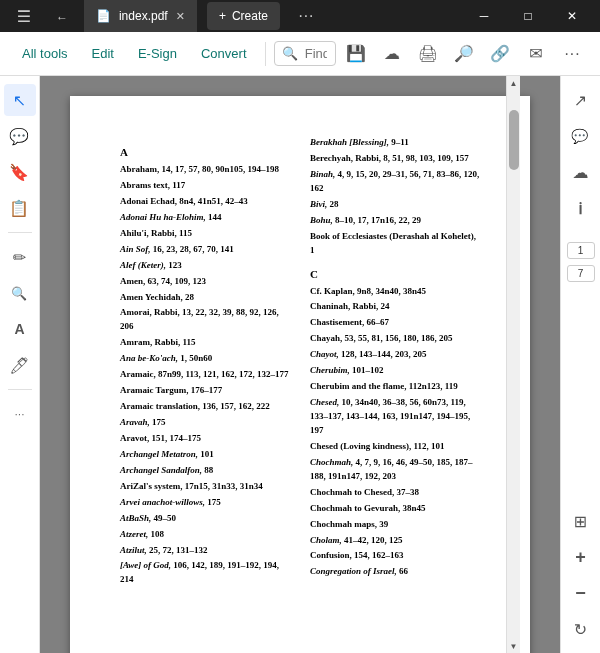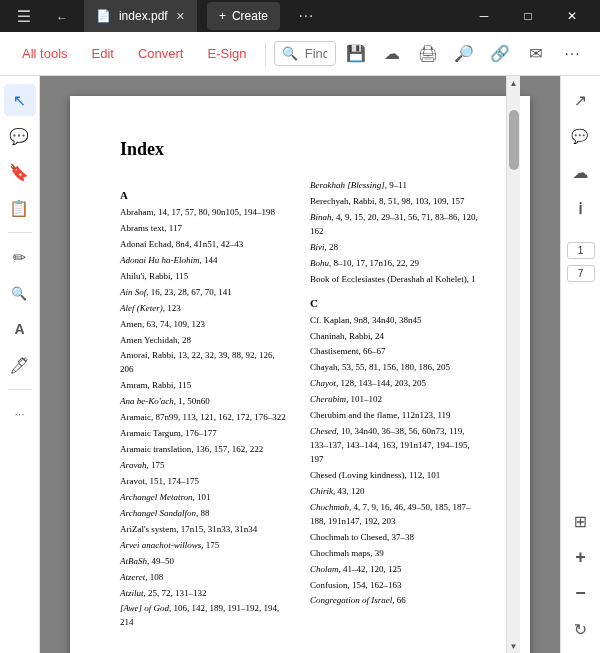--- a/index.html
+++ b/index.html
@@ -31,21 +31,21 @@
       cursor: pointer; font-size: 16px; color: #ccc;
     }
 
     
     .toolbar {
       display: flex; align-items: center; background: #fff; height: 44px;
       padding: 0 12px; gap: 4px; border-bottom: 1px solid #ddd; flex-shrink: 0;
     }
     .toolbar-item {
       display: flex; align-items: flex-end; padding: 6px 10px; cursor: pointer;
-      border-radius: 4px; font-size: 13px; color: #ef4444; white-space: nowrap;
+      border-radius: 4px; font-size: 13px; color: #0f766e; white-space: nowrap;
       user-select: none;
     }
     .toolbar-separator { width: 1px; height: 24px; background: #ddd; margin: 0 4px; }
     .toolbar-search {
       display: flex; align-items: center; border: 1px solid #ccc; border-radius: 4px;
       padding: 4px 8px; gap: 6px; flex: 1; max-width: 200px;
     }
     .toolbar-search input {
       border: none; outline: none; font-size: 13px; width: 100%; background: transparent;
     }
@@ -78,21 +78,21 @@
       flex: 1; background: #808080; overflow: hidden; display: flex; justify-content: center;
       align-items: flex-start; padding: 20px; position: relative;
     }
     .pdf-page {
       background: #fff; width: 460px; min-height: 580px; box-shadow: 0 2px 8px rgba(0,0,0,0.4);
       padding: 40px 50px; font-size: 9.5px; color: #000; position: relative; line-height: 1.5;
     }
     .pdf-page h1 { font-size: 18px; font-weight: bold; margin-bottom: 16px; font-family: serif; }
     .pdf-index-content { display: flex; gap: 20px; }
     .pdf-col { flex: 1; font-family: serif; font-size: 9px; line-height: 1.55; }
-    .pdf-col p { margin-bottom: 2px; }
+    .pdf-col p { margin-bottom: 2px; font-weight: bold; }
     .section-letter { font-weight: bold; font-size: 11px; margin: 8px 0 4px 0; }
     .entry { text-indent: 0; }
 
     
     .scrollbar-area {
       width: 14px; background: #f0f0f0; border-left: 1px solid #ddd;
       display: flex; flex-direction: column; align-items: center; flex-shrink: 0;
     }
     .scroll-arrow {
       width: 14px; height: 14px; display: flex; align-items: center; justify-content: center;
@@ -143,24 +143,24 @@
 </div>
 
 <div class="toolbar">
   <div class="toolbar-item">
     <span>All tools</span>
   </div>
   <div class="toolbar-item">
     <span>Edit</span>
   </div>
   <div class="toolbar-item">
+    <span>E-Sign</span>
+  </div>
+  <div class="toolbar-item">
     <span>Convert</span>
-  </div>
-  <div class="toolbar-item">
-    <span>E-Sign</span>
   </div>
   <div class="toolbar-separator"></div>
   <div class="toolbar-search">
     <span style="font-size:13px;">🔍</span>
     <input type="text" placeholder="Find text or tools" style="">
   </div>
   <div class="toolbar-right">
     <div class="toolbar-icon-btn">💾</div>
     <div class="toolbar-icon-btn">☁</div>
     <div class="toolbar-icon-btn">🖨</div>
@@ -182,38 +182,37 @@
     <div class="panel-icon-btn">✏</div>
     <div class="panel-icon-btn" style="font-size:13px;">🔍</div>
     <div class="panel-icon-btn" style="font-weight:bold; font-size:14px;">A</div>
     <div class="panel-icon-btn">🖊</div>
     <div class="panel-separator"></div>
     <div class="panel-icon-btn" style="font-size:10px;">···</div>
   </div>
 
   <div class="pdf-area">
     <div class="pdf-page">
-      <h1>Index</h1>
       <div class="pdf-index-content">
 
         <div class="pdf-col">
           <p class="section-letter">A</p>
           <p class="entry">Abraham, 14, 17, 57, 80, 90n105, 194–198</p>
           <p class="entry">Abrams text, 117</p>
           <p class="entry">Adonai Echad, 8n4, 41n51, 42–43</p>
           <p class="entry"><em>Adonai Hu ha-Elohim,</em> 144</p>
           <p class="entry">Ahilu'i, Rabbi, 115</p>
           <p class="entry"><em>Ain Sof,</em> 16, 23, 28, 67, 70, 141</p>
           <p class="entry"><em>Alef (Keter),</em> 123</p>
           <p class="entry">Amen, 63, 74, 109, 123</p>
           <p class="entry">Amen Yechidah, 28</p>
           <p class="entry">Amorai, Rabbi, 13, 22, 32, 39, 88, 92, 126, 206</p>
           <p class="entry">Amram, Rabbi, 115</p>
           <p class="entry"><em>Ana be-Ko'ach,</em> 1, 50n60</p>
-          <p class="entry">Aramaic, 87n99, 113, 121, 162, 172, 176–322</p>
+          <p class="entry">Aramaic, 87n99, 113, 121, 162, 172, 132–177</p>
           <p class="entry">Aramaic Targum, 176–177</p>
           <p class="entry">Aramaic translation, 136, 157, 162, 222</p>
           <p class="entry"><em>Aravah,</em> 175</p>
           <p class="entry">Aravot, 151, 174–175</p>
           <p class="entry"><em>Archangel Metatron,</em> 101</p>
           <p class="entry"><em>Archangel Sandalfon,</em> 88</p>
           <p class="entry">AriZal's system, 17n15, 31n33, 31n34</p>
           <p class="entry"><em>Arvei anachot-willows,</em> 175</p>
           <p class="entry"><em>AtBaSh,</em> 49–50</p>
           <p class="entry"><em>Atzeret,</em> 108</p>
@@ -232,23 +231,23 @@
           <p class="section-letter">C</p>
           <p class="entry">Cf. Kaplan, 9n8, 34n40, 38n45</p>
           <p class="entry">Chaninah, Rabbi, 24</p>
           <p class="entry">Chastisement, 66–67</p>
           <p class="entry">Chayah, 53, 55, 81, 156, 180, 186, 205</p>
           <p class="entry"><em>Chayot,</em> 128, 143–144, 203, 205</p>
           <p class="entry"><em>Cherubim,</em> 101–102</p>
           <p class="entry">Cherubim and the flame, 112n123, 119</p>
           <p class="entry"><em>Chesed,</em> 10, 34n40, 36–38, 56, 60n73, 119, 133–137, 143–144, 163, 191n147, 194–195, 197</p>
           <p class="entry">Chesed (Loving kindness), 112, 101</p>
-          <p class="entry"><em>Chirik,</em> 43, 120</p>
           <p class="entry"><em>Chochmah,</em> 4, 7, 9, 16, 46, 49–50, 185, 187–188, 191n147, 192, 203</p>
           <p class="entry">Chochmah to Chesed, 37–38</p>
+          <p class="entry">Chochmah to Gevurah, 38n45</p>
           <p class="entry">Chochmah maps, 39</p>
           <p class="entry"><em>Cholam,</em> 41–42, 120, 125</p>
           <p class="entry">Confusion, 154, 162–163</p>
           <p class="entry"><em>Congregation of Israel,</em> 66</p>
 
         </div>
       </div>
 
     </div>
 

